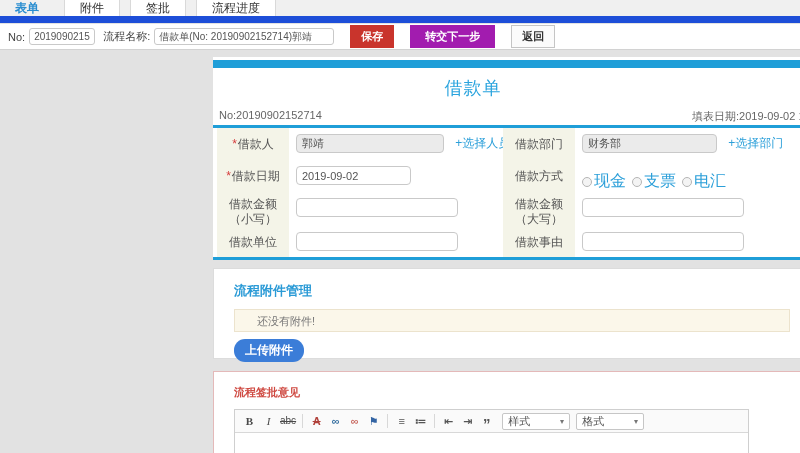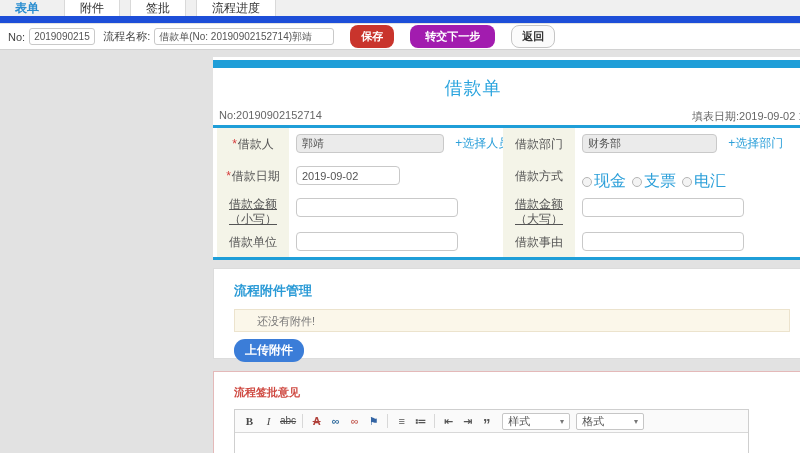--- a/index.html
+++ b/index.html
@@ -19,49 +19,49 @@
   
   .cmdbar { position:absolute; top:24px; left:0; right:0; height:26px;
     background:#fff; border-bottom:1px solid #d2d2d2; display:flex;
     align-items:center; padding:0 8px; }
   .cmdbar label { font-size:11px; color:#444; margin-right:4px; }
   .cmdbar input { height:17px; border:1px solid #c9c9c9; border-radius:3px;
     font-size:10px; color:#555; padding:0 4px;
     font-family:"Liberation Sans","DejaVu Sans",sans-serif; }
   #no-input { width:66px; margin-right:8px; }
   #name-input { width:180px; }
-  .btn { font-size:11px; font-weight:bold; border-radius:8px; padding:3px 10px;
+  .btn { font-size:11px; font-weight:bold; border-radius:0; padding:3px 10px;
     border:1px solid transparent; cursor:pointer; margin-left:16px;
     font-family:"Liberation Sans","DejaVu Sans",sans-serif; }
   .btn-save { background:#c9342c; color:#fff; }
   .btn-next { background:#a21caf; color:#fff; padding:3px 14px; }
   .btn-back { background:#fbfbfb; border-color:#c5c5c5; color:#333; }
   
   .main-panel { position:absolute; left:213px; top:57px; width:640px; height:201px; background:#fff; }
   .blue-bar { height:8px; background:#1f9ed8; margin-top:3px; }
   .doc-title { margin-top:8px; width:520px; text-align:center; font-size:18px;
     color:#2aa4de; letter-spacing:1px; }
   .doc-meta { position:relative; height:20px; margin-top:5px; font-size:11px; color:#666; }
   .doc-no { position:absolute; left:6px; top:4px; }
   .doc-date { position:absolute; left:479px; top:4px; white-space:nowrap; }
   .form-table { position:absolute; left:0; right:0; top:68px;
     border-top:3px solid #1f9ed8; border-bottom:3px solid #1f9ed8;
     display:grid; grid-template-columns:4px 72px 214px 72px 1fr;
     grid-template-rows:32px 32px 38px 27px; background:#fff; }
   .spacer-cell { background:#fff; }
   .lbl-cell { background:#f4f4e8; text-align:center; padding:9px 3px 0 3px;
     font-size:12px; color:#555; line-height:15px; }
-  .lbl-cell.tall { padding-top:5px;text-decoration:underline; }
+  .lbl-cell.tall { padding-top:5px; }
   .fld-cell { padding:6px 0 0 7px; white-space:nowrap; }
   .req { color:#d53c3c; margin-right:1px; }
   input.f { height:19px; border:1px solid #c9c9c9; border-radius:4px; padding:0 5px;
     font-size:11px; color:#555; background:#fff; vertical-align:middle;
     font-family:"Liberation Sans","DejaVu Sans",sans-serif; }
   input.f.dis { background:#ebebeb; }
-  .w130 { width:148px; } .w115 { width:104px; } .w160 { width:162px; } .w135 { width:135px; }
+  .w130 { width:148px; } .w115 { width:115px; } .w160 { width:162px; } .w135 { width:135px; }
   .link { color:#2b9fd9; font-size:12px; margin-left:8px; text-decoration:none; cursor:pointer; }
   .radio-group { display:flex; align-items:center; padding-top:5px; }
   .radio-opt { display:flex; align-items:center; margin-right:6px; cursor:pointer; }
   .radio-circle { width:10px; height:10px; border:1px solid #b5b5b5; border-radius:50%;
     background:#f4f4f4; display:inline-block; margin-right:2px; }
   .radio-label { color:#2b9fd9; font-size:16px; }
   
   .attach-panel { position:absolute; left:213px; top:268px; width:598px; height:91px;
     background:#fff; border:1px solid #dcdcdc; padding:0 20px; }
   .panel-title-blue { margin-top:13px; font-size:13px; font-weight:bold; color:#2a9ad6; }

